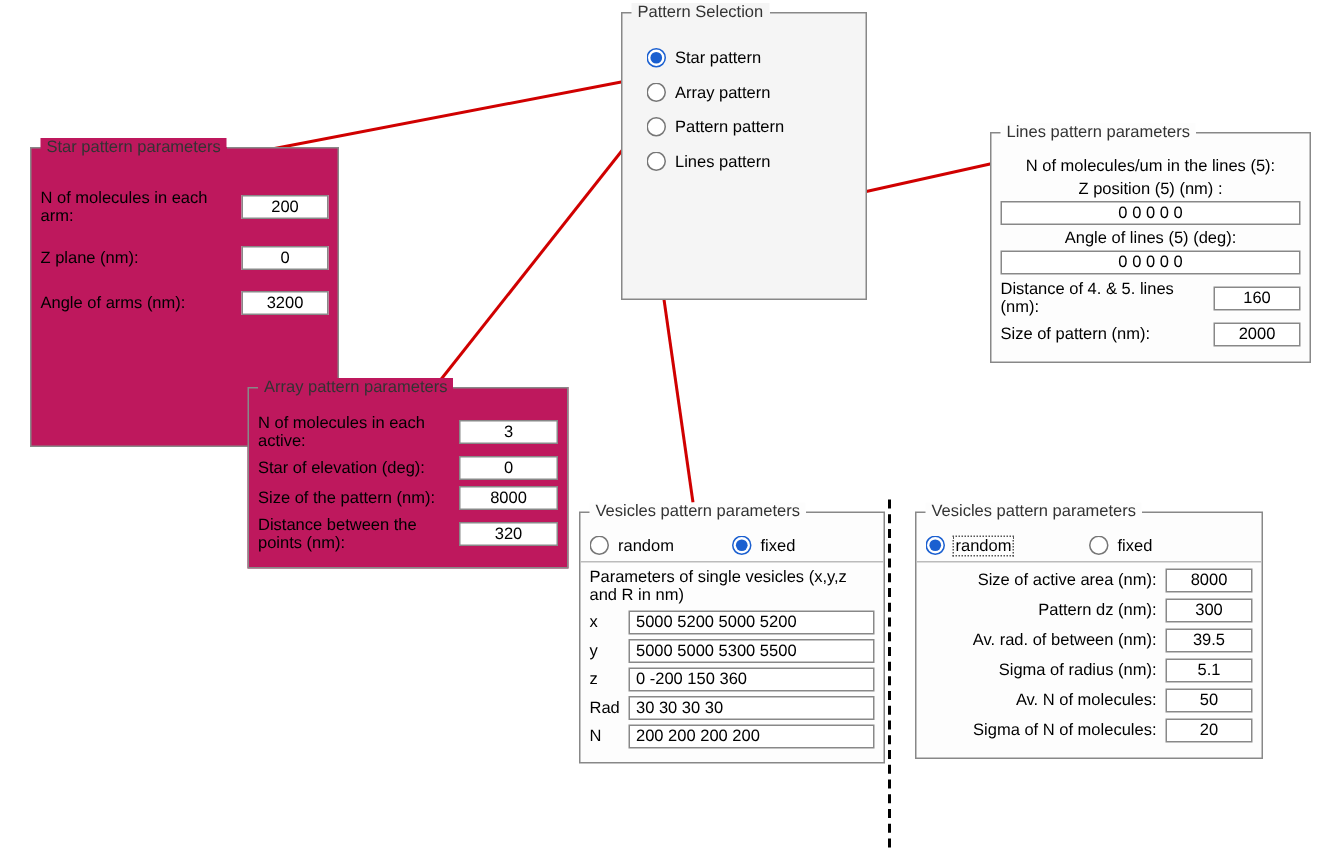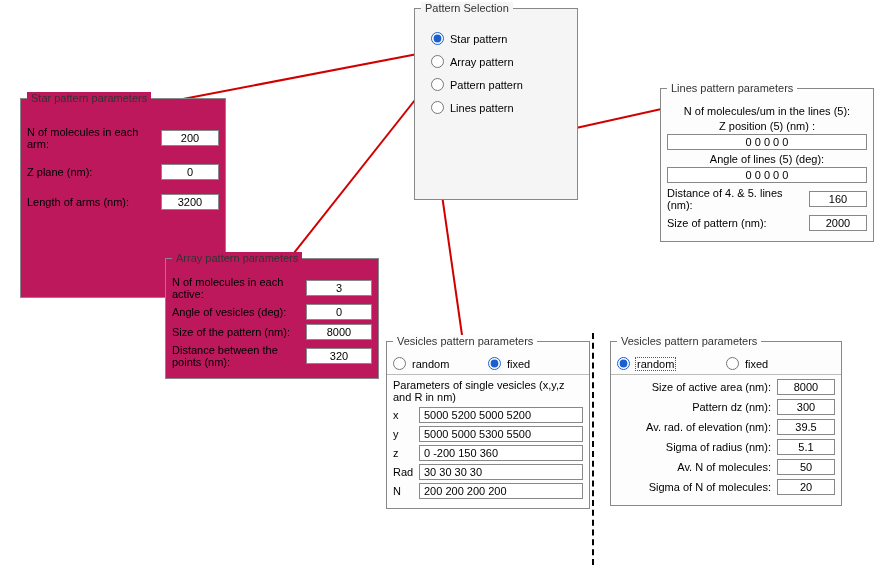--- a/index.html
+++ b/index.html
@@ -145,33 +145,33 @@
   <legend>Star pattern parameters</legend>
   <div class="row" style="margin-top:14px;">
     <label>N of molecules in each arm:</label>
     <input type="text" class="small" value="200" style="">
   </div>
   <div class="row" style="margin-top:14px;">
     <label>Z plane (nm):</label>
     <input type="text" class="small" value="0" style="">
   </div>
   <div class="row" style="margin-top:14px;">
-    <label>Length of arms (nm):</label>
+    <label>Angle of arms (nm):</label>
     <input type="text" class="small" value="3200" style="">
   </div>
 </fieldset>
 
 <fieldset style="left:165px; top:252px; width:200px;">
   <legend>Array pattern parameters</legend>
   <div class="row">
     <label>N of molecules in each active:</label>
     <input type="text" class="med" value="3" style="">
   </div>
   <div class="row">
-    <label>Angle of vesicles (deg):</label>
+    <label>Star of elevation (deg):</label>
     <input type="text" class="med" value="0" style="">
   </div>
   <div class="row">
     <label>Size of the pattern (nm):</label>
     <input type="text" class="med" value="8000" style="">
   </div>
   <div class="row">
     <label>Distance between the points (nm):</label>
     <input type="text" class="med" value="320" style="">
   </div>
@@ -253,21 +253,21 @@
   <hr class="hr-in-box">
   <div class="row">
     <label style="text-align:right;">Size of active area (nm):</label>
     <input type="text" class="small" value="8000" style="">
   </div>
   <div class="row">
     <label style="text-align:right;">Pattern dz (nm):</label>
     <input type="text" class="small" value="300" style="">
   </div>
   <div class="row">
-    <label style="text-align:right;">Av. rad. of elevation (nm):</label>
+    <label style="text-align:right;">Av. rad. of between (nm):</label>
     <input type="text" class="small" value="39.5" style="">
   </div>
   <div class="row">
     <label style="text-align:right;">Sigma of radius (nm):</label>
     <input type="text" class="small" value="5.1" style="">
   </div>
   <div class="row">
     <label style="text-align:right;">Av. N of molecules:</label>
     <input type="text" class="small" value="50" style="">
   </div>

